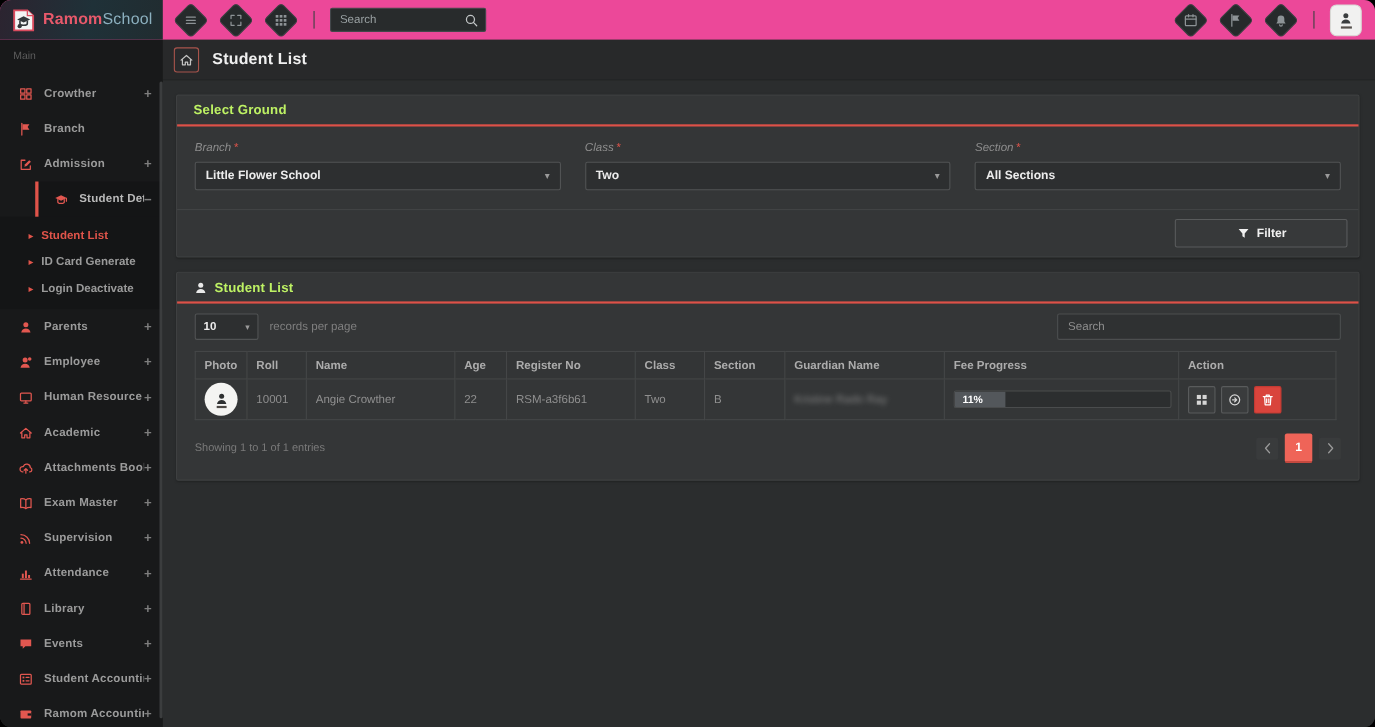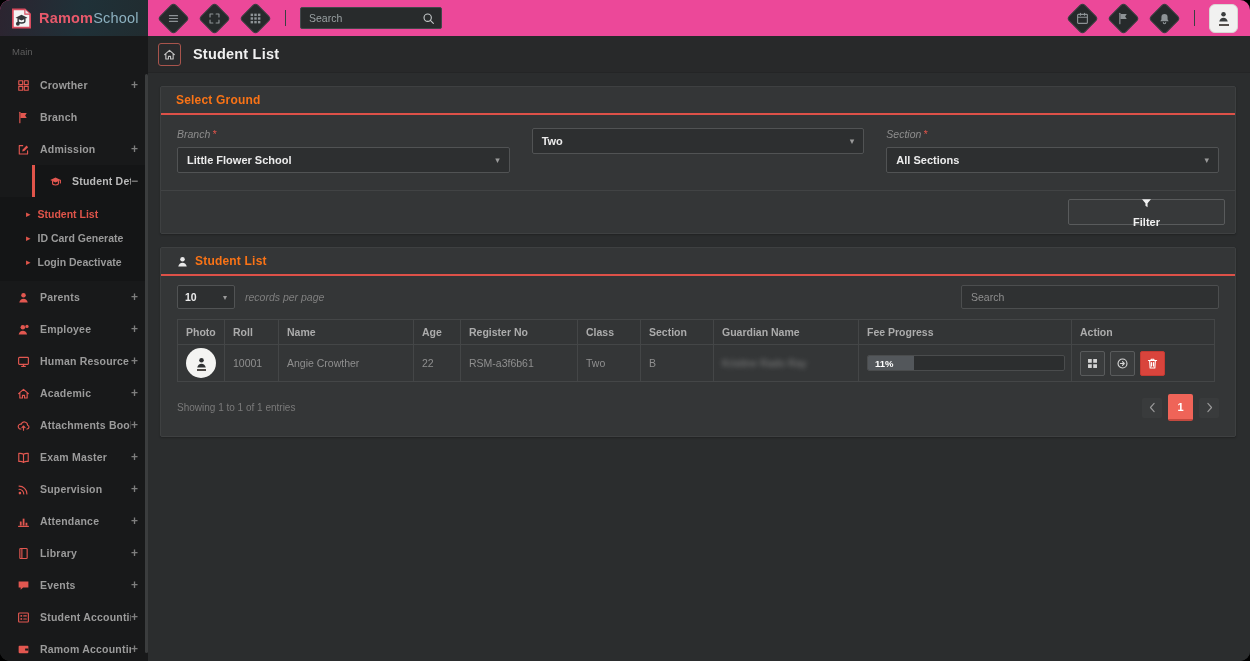--- a/index.html
+++ b/index.html
@@ -49,42 +49,42 @@
   
   .main{position:absolute;top:36px;left:148px;right:0;bottom:0;background:#2b2d2e;overflow:hidden;}
   .page-header{height:36px;background:#28292a;display:flex;align-items:center;padding-left:10px;border-bottom:1px solid #242526;}
   .home-btn{width:21px;height:21px;border:1px solid #a8544c;border-radius:3px;background:#35373827;display:flex;align-items:center;justify-content:center;color:#c4c4c4;cursor:pointer;}
   .home-btn svg{width:12px;height:12px;}
   .page-title{color:#f0f0f0;font-size:14.5px;font-weight:bold;margin-left:12px;letter-spacing:.2px;}
 
   .content{padding:13px 14px 0 12px;}
   .panel{background:#343637;border:1px solid #3e4041;border-radius:2px;margin-bottom:13px;box-shadow:0 1px 2px rgba(0,0,0,.25);}
   .panel-head{height:26px;display:flex;align-items:center;padding:0 15px;border-bottom:2px solid #dd5148;gap:6px;}
-  .panel-title{color:#f97316;font-size:12px;font-weight:bold;letter-spacing:.2px;}
+  .panel-title{color:#bef264;font-size:12px;font-weight:bold;letter-spacing:.2px;}
   .panel-head .p-icon{color:#e9e9e9;display:flex;}
   .panel-head .p-icon svg{width:13px;height:13px;}
 
   
   .filter-grid{display:grid;grid-template-columns:repeat(3,1fr);column-gap:22px;padding:13px 16px 17px 16px;}
   .field-label{color:#8d8d8d;font-size:10.5px;margin-bottom:7px;font-style:italic;}
   .req{color:#e0544a;margin-left:2px;}
   .select{height:24px;background:#2d2f30;border:1px solid #515354;border-radius:2px;display:flex;align-items:center;justify-content:space-between;padding:0 9px;cursor:pointer;}
   .select .val{color:#ececec;font-size:11px;font-weight:bold;}
   .select .chev{color:#9a9a9a;font-size:9px;}
   .panel-foot{border-top:1px solid #414344;padding:8px 10px;display:flex;justify-content:flex-end;}
-  .filter-btn{width:155px;height:24px;background:#37393a;border:1px solid #595b5c;border-radius:2px;display:flex;align-items:center;justify-content:center;gap:6px;color:#f0f0f0;font-size:11px;font-weight:bold;cursor:pointer;flex-direction:column;}
+  .filter-btn{width:155px;height:24px;background:#37393a;border:1px solid #595b5c;border-radius:2px;display:flex;align-items:center;justify-content:center;gap:6px;color:#f0f0f0;font-size:11px;font-weight:bold;cursor:pointer;}
   .filter-btn svg{width:11px;height:11px;}
 
   
   .controls{display:flex;align-items:center;justify-content:space-between;padding:9px 16px 10px 16px;gap:47px;}
   .controls-left{display:flex;align-items:center;gap:10px;}
   .pagesize{width:42px;height:22px;background:#2d2f30;border:1px solid #515354;border-radius:2px;display:flex;align-items:center;justify-content:space-between;padding:0 7px;cursor:pointer;}
   .pagesize .val{color:#ececec;font-size:10.5px;font-weight:bold;}
   .pagesize .chev{color:#9a9a9a;font-size:8px;}
-  .rpp{color:#7f7f7f;font-size:10.5px;font-style:italic;}
+  .rpp{color:#7f7f7f;font-size:10.5px;}
   .tbl-search{width:256px;height:22px;background:#2f3132;border:1px solid #4c4e4f;border-radius:2px;display:flex;align-items:center;}
   .tbl-search input{flex:1;background:transparent;border:0;outline:0;color:#d0d0d0;font-size:10.5px;padding:0 9px;font-family:inherit;}
   .tbl-search input::placeholder{color:#8f8f8f;}
 
   table.grid{border-collapse:collapse;table-layout:fixed;width:1037px;margin:0 16px;}
   table.grid col.c-photo{width:47px;} col.c-roll{width:54px;} col.c-name{width:135px;} col.c-age{width:47px;}
   col.c-reg{width:117px;} col.c-class{width:63px;} col.c-section{width:73px;} col.c-guardian{width:145px;}
   col.c-fee{width:213px;} col.c-action{width:143px;}
   table.grid th{border:1px solid #444647;background:#333536;color:#acacac;font-size:10.5px;font-weight:bold;text-align:left;padding:6px 8px;cursor:pointer;}
   table.grid td{border:1px solid #444647;color:#8f8f8f;font-size:10.5px;padding:3px 8px;height:36px;box-sizing:border-box;}
@@ -417,20 +417,21 @@
         </div>
         <div class="filter-grid">
           <div>
             <div class="field-label"><span>Branch</span><span class="req">*</span></div>
             <div class="select">
               <span class="val">Little Flower School</span>
               <span class="chev">▾</span>
             </div>
           </div>
           <div>
+            <div class="field-label"><span>Class</span><span class="req">*</span></div>
             <div class="select">
               <span class="val">Two</span>
               <span class="chev">▾</span>
             </div>
           </div>
           <div>
             <div class="field-label"><span>Section</span><span class="req">*</span></div>
             <div class="select">
               <span class="val">All Sections</span>
               <span class="chev">▾</span>

